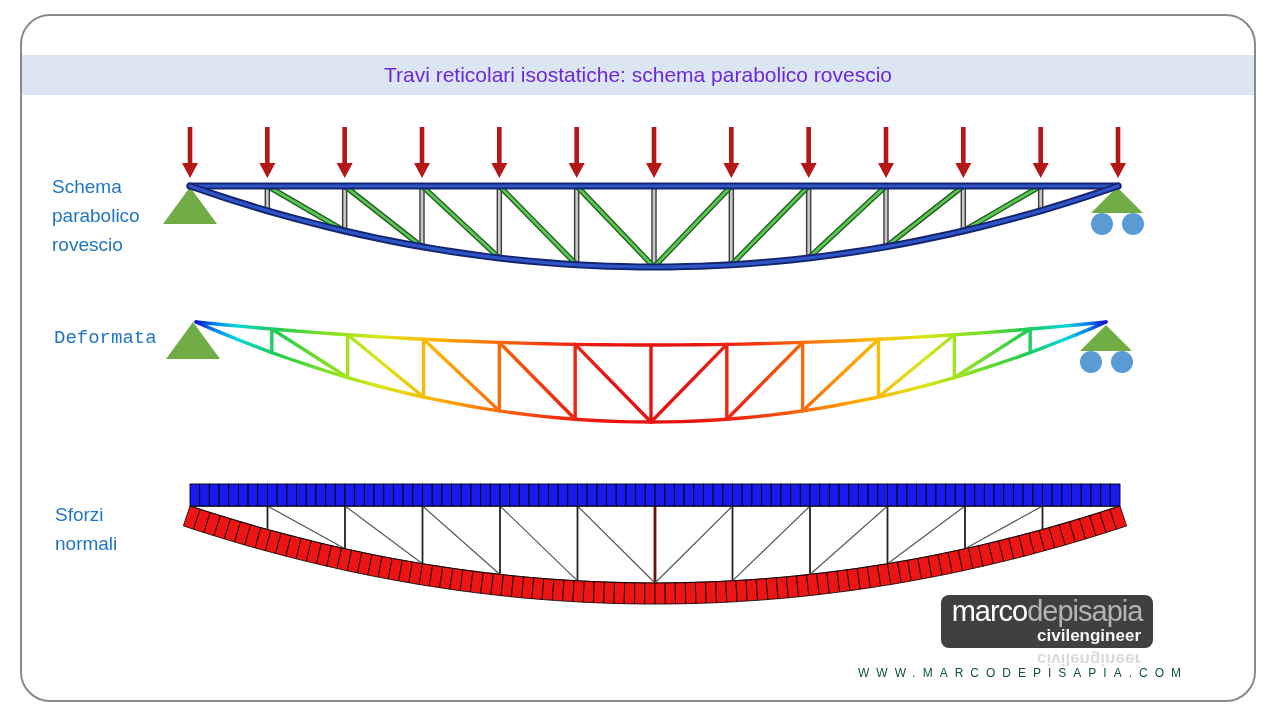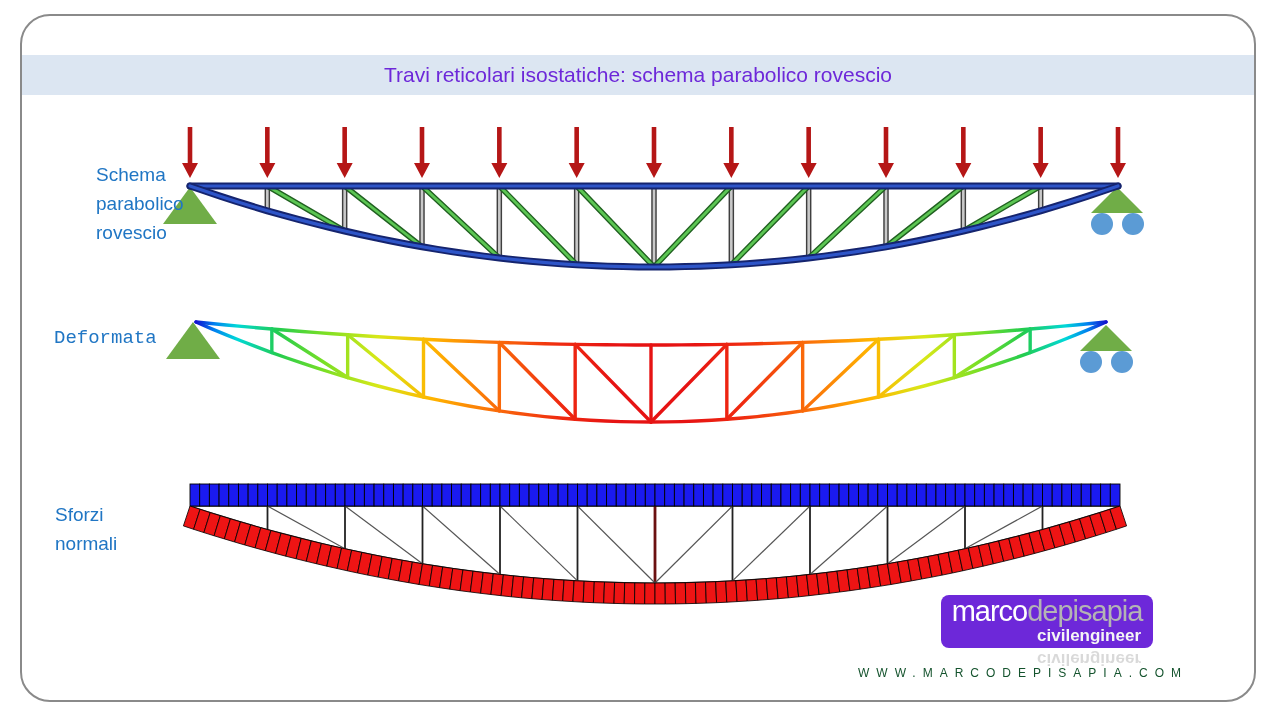--- a/index.html
+++ b/index.html
@@ -13,27 +13,27 @@
   }
   .title-band{
     position:absolute;left:0;top:39px;width:100%;height:40px;background:#dce6f2;
     display:flex;align-items:center;justify-content:center;
   }
   .slide-title{font-size:21px;color:#6d28d9;}
   .truss-label{
     position:absolute;color:#2076c4;font-size:19px;line-height:29px;
   }
   .truss-label span{display:block;}
-  .label-schema{left:52px;top:160px;margin-left:44px;}
+  .label-schema{left:52px;top:172px;}
   .label-deformata{left:54px;top:324px;font-family:Liberation Mono, monospace;}
   .label-sforzi{left:55px;top:500px;}
   #truss-svg{position:absolute;left:0;top:0;}
   .logo-box{
     position:absolute;left:941px;top:595px;width:212px;height:53px;
-    background:#6d28d9;border-radius:8px;overflow:hidden;
+    background:#404040;border-radius:8px;overflow:hidden;
   }
   .logo-main{font-size:29px;line-height:31px;text-align:center;margin-top:1px;letter-spacing:-1px;}
   .logo-part1{color:#ffffff;}
   .logo-part2{color:#b4b4b4;}
   .logo-sub{
     text-align:right;padding-right:12px;font-weight:bold;font-size:17px;line-height:17px;color:#f5f5f5;
   }
   .logo-reflection{
     position:absolute;left:941px;top:649px;width:200px;text-align:right;
     transform:scaleY(-1);opacity:0.22;color:#555;font-weight:bold;font-size:17px;

